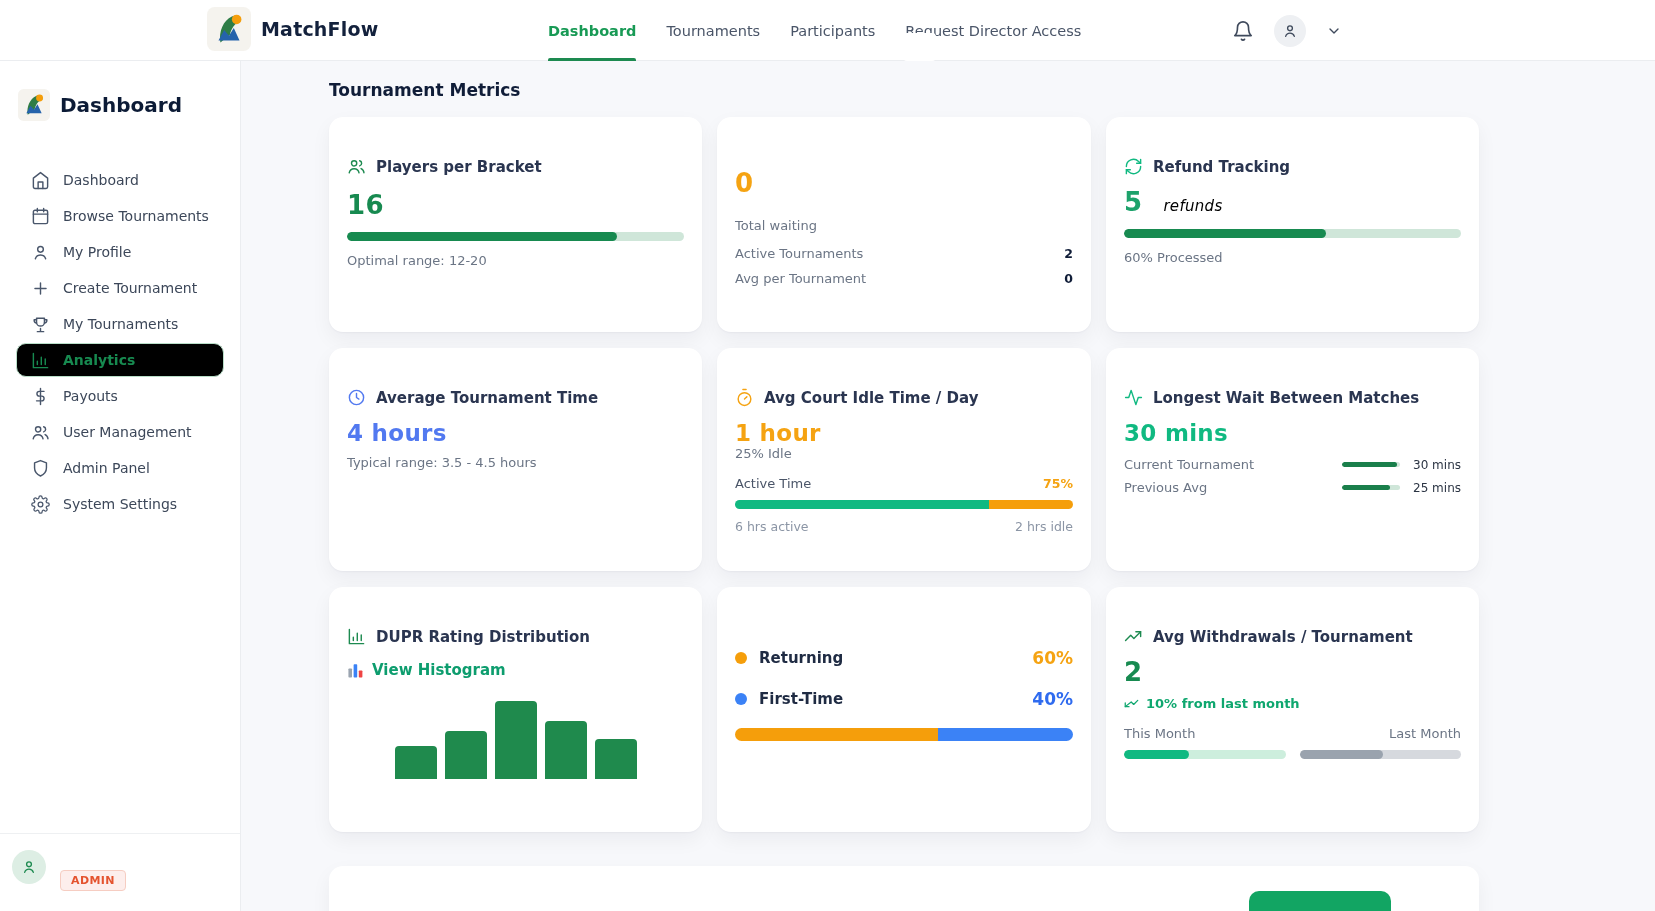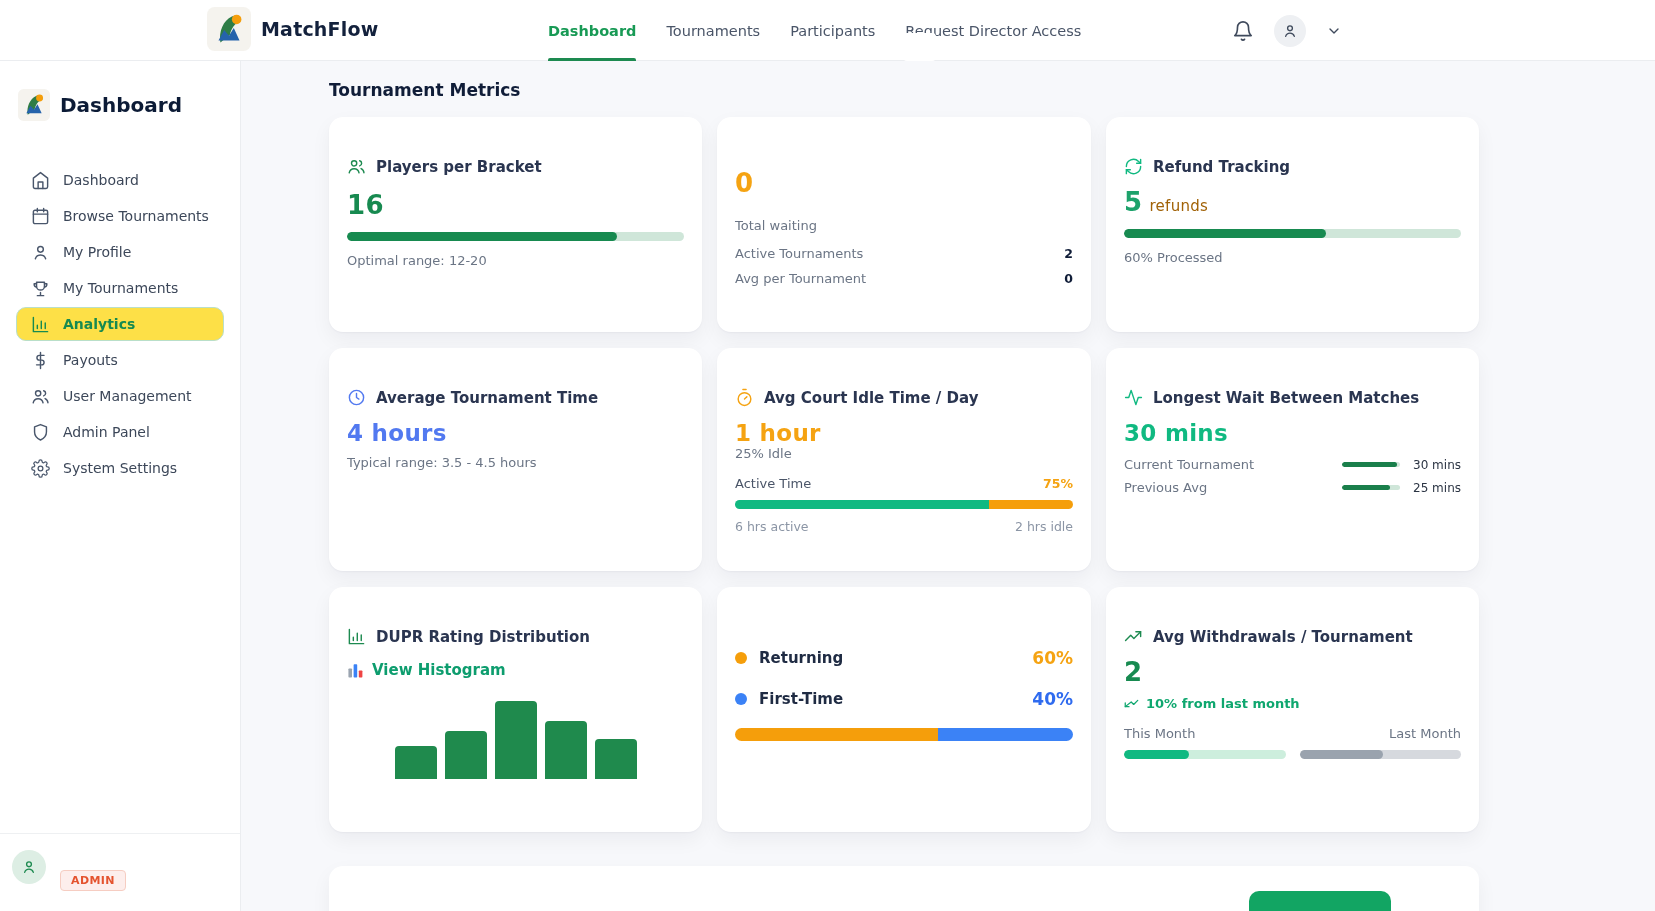--- a/index.html
+++ b/index.html
@@ -21,21 +21,21 @@
   .chev { width:16px; height:16px; color:#3f4a5c; cursor:pointer; }
   .artifact { position:absolute; left:903px; top:33px; width:33px; height:28px; background:#fff; border-radius:4px; z-index:6; }
 
   
   .sidebar { position:absolute; top:61px; left:0; bottom:0; width:241px; background:#fff; border-right:1px solid #ebedf0; z-index:4; }
   .side-brand { display:flex; align-items:center; gap:10px; padding:28px 16px 0 18px; }
   .side-title { font-size:20px; font-weight:800; color:#0c1b36; }
   .menu { margin-top:42px; }
   .menu-item { display:flex; align-items:center; gap:13px; height:34px; margin:2px 16px; padding:0 14px; border-radius:10px; border:1px solid transparent; color:#3c4759; font-size:14px; font-weight:500; cursor:pointer; }
   .menu-item .mi-icon { width:19px; height:19px; color:#49566b; flex:0 0 auto; }
-  .menu-item.active { background:#fde047; border-color:#b9dfc9; color:#178a50; font-weight:600; }
+  .menu-item.active { background:#000000; border-color:#b9dfc9; color:#178a50; font-weight:600; }
   .menu-item.active .mi-icon { color:#178a50; }
   .side-bottom { position:absolute; left:0; right:0; bottom:0; height:78px; border-top:1px solid #eef0f2; }
   .side-avatar { position:absolute; left:12px; top:16px; width:34px; height:34px; border-radius:50%; background:#ddeee4; display:flex; align-items:center; justify-content:center; color:#1d8a50; }
   .admin-badge { position:absolute; left:60px; top:36px; font-size:11px; font-weight:700; color:#e4532f; background:#fdeeec; border:1px solid #f6cdc2; border-radius:4px; padding:3px 10px; letter-spacing:.4px; }
 
   
   .main { position:absolute; top:61px; left:241px; right:0; bottom:0; padding:19px 0 0 88px; overflow:hidden; }
   .page-heading { font-size:17px; font-weight:700; color:#101d38; margin-bottom:17px; }
   .grid { display:grid; grid-template-columns:373px 374px 373px; grid-template-rows:215px 223px 245px; gap:16px 15px; width:1150px; }
   .card { background:#fff; border-radius:14px; box-shadow:0 8px 20px rgba(15,23,42,.05), 0 1px 2px rgba(15,23,42,.04); padding:40px 18px 18px 18px; position:relative; }
@@ -47,21 +47,21 @@
   .mid-val { font-size:23px; font-weight:800; margin-top:13px; letter-spacing:.3px; }
   .v-green { color:#178a50; } .v-teal { color:#10b981; } .v-orange { color:#f5a312; } .v-blue { color:#5279f0; }
   .note { font-size:13px; color:#6b7585; margin-top:12px; }
   .bar { height:9px; border-radius:5px; background:#cfe6d9; overflow:hidden; margin-top:12px; }
   .bar-fill { height:100%; background:#178a50; border-radius:5px; }
   .link-green { color:#0d9d6e; font-size:12.5px; font-weight:700; cursor:pointer; white-space:nowrap; }
   .head-row { display:flex; align-items:center; justify-content:space-between; }
   .kv-row { display:flex; align-items:center; justify-content:space-between; margin-top:13px; }
   .kv-label { font-size:13px; color:#6b7585; }
   .kv-val { font-size:12.5px; font-weight:700; color:#101d38; }
-  .val-unit { font-size:15px; color:#a16207; font-weight:500; margin-left:7px; }
+  .val-unit { font-size:15px; color:#000000; font-weight:500; margin-left:21px;font-style:italic; }
 
   
   .split-bar { display:flex; height:9px; border-radius:5px; overflow:hidden; margin-top:9px; }
   .seg-green { background:#10b981; height:100%; }
   .seg-orange { background:#f59e0b; height:100%; flex:1; }
   .foot-row { display:flex; justify-content:space-between; font-size:12.5px; color:#8b95a5; margin-top:10px; }
 
   
   .lw-row { display:flex; align-items:center; margin-top:11px; }
   .lw-label { flex:1; font-size:13px; color:#6b7585; }
@@ -182,20 +182,28 @@
       <span class="mi-icon">
           <svg viewBox="0 0 24 24" fill="none" stroke="currentColor" stroke-width="1.8" stroke-linecap="round">
             <circle cx="12" cy="8" r="3.6"></circle>
             <path d="M5.5 20a6.8 6.8 0 0 1 13 0"></path>
           </svg>
         </span>
       <span>My Profile</span>
     </div>
     <div class="menu-item">
       <span class="mi-icon">
+          <svg viewBox="0 0 24 24" fill="none" stroke="currentColor" stroke-width="1.8" stroke-linecap="round">
+            <path d="M12 5v14M5 12h14"></path>
+          </svg>
+        </span>
+      <span>Create Tournament</span>
+    </div>
+    <div class="menu-item">
+      <span class="mi-icon">
           <svg viewBox="0 0 24 24" fill="none" stroke="currentColor" stroke-width="1.8" stroke-linecap="round" stroke-linejoin="round">
             <path d="M8 21h8M12 17v4M7 4h10v5a5 5 0 0 1-10 0z"></path>
             <path d="M7 6H4v1a3 3 0 0 0 3 3M17 6h3v1a3 3 0 0 1-3 3"></path>
           </svg>
         </span>
       <span>My Tournaments</span>
     </div>
     <div class="menu-item active">
       <span class="mi-icon">
           <svg viewBox="0 0 24 24" fill="none" stroke="currentColor" stroke-width="1.8" stroke-linecap="round" stroke-linejoin="round">

